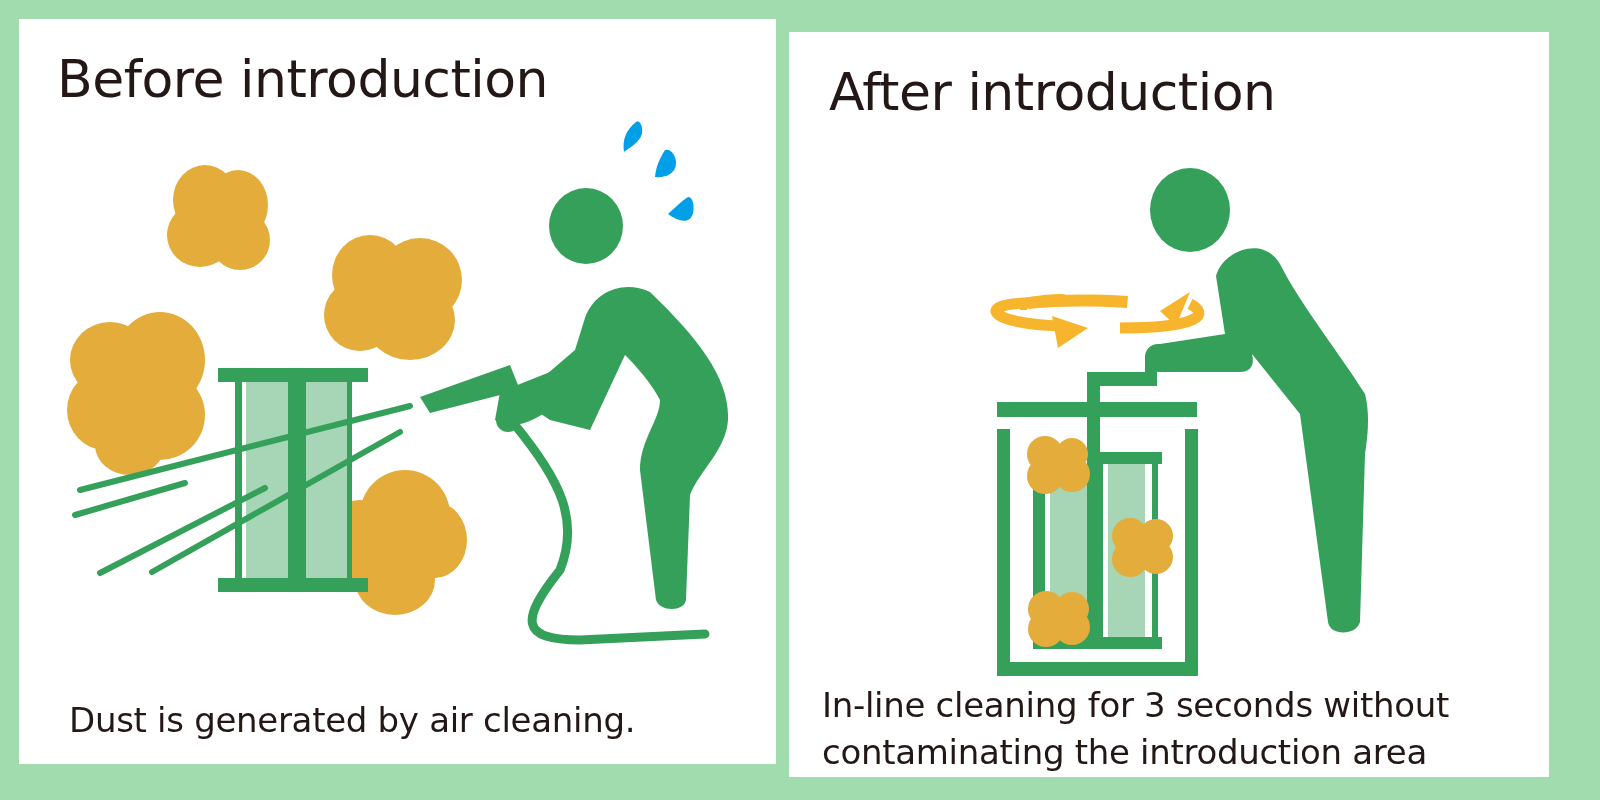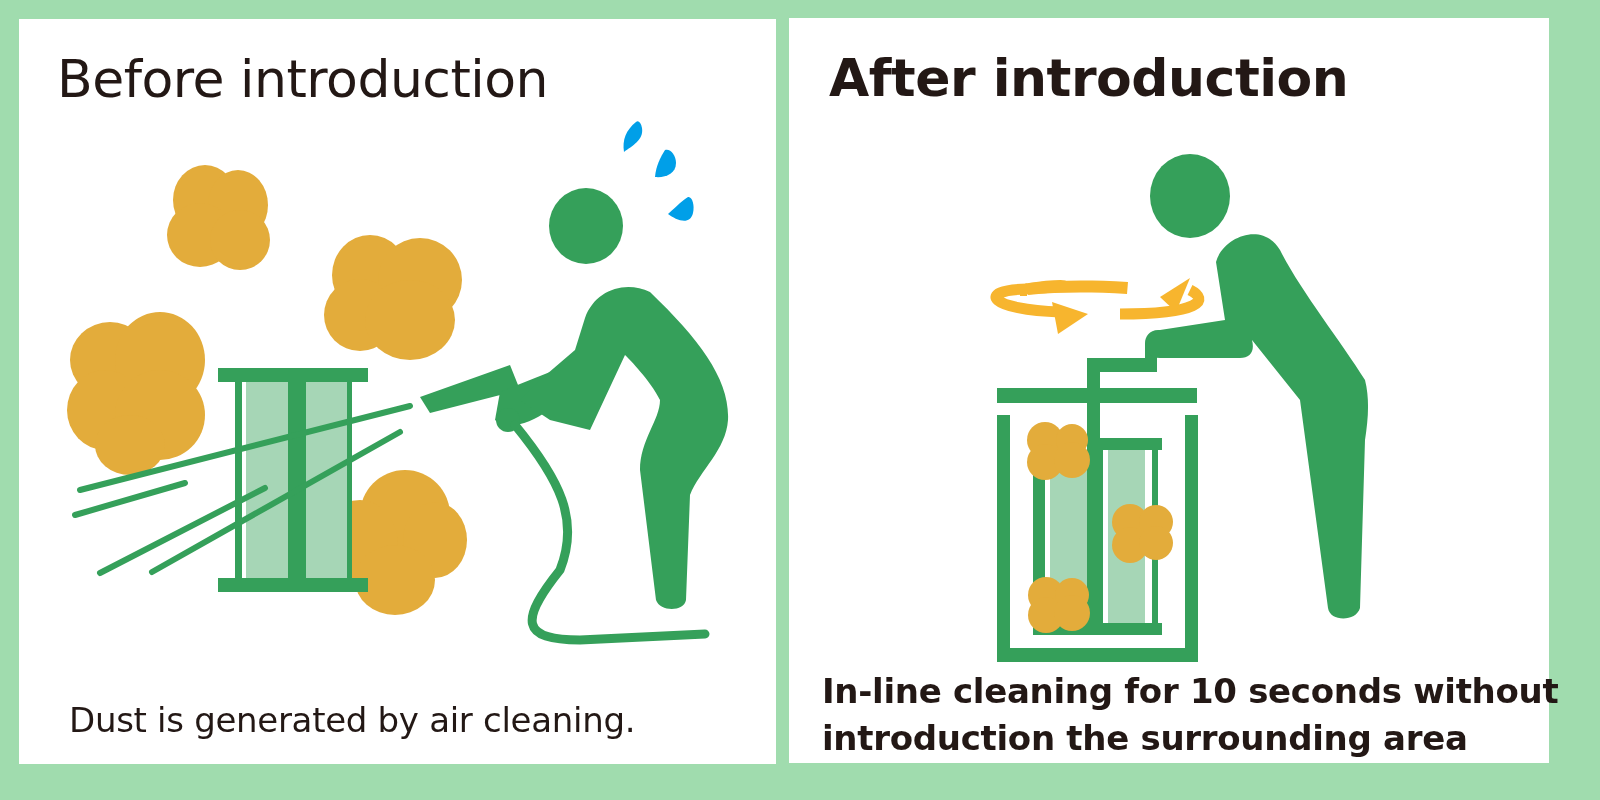--- a/index.html
+++ b/index.html
@@ -1,19 +1,19 @@
 <!DOCTYPE html>
 <html><head>
 <meta charset="utf-8">
 <style>
   html, body { margin:0; padding:0; }
   body { width:1600px; height:800px; background:#a0dcae; position:relative; overflow:hidden; font-family:"DejaVu Sans", sans-serif; }
   .panel { position:absolute; background:#ffffff; }
   #panel-before { left:19px; top:19px; width:757px; height:745px; }
-  #panel-after { left:789px; top:18px; width:760px; height:745px;font-weight:bold; }
+  #panel-after { left:789px; top:32px; width:760px; height:745px; }
   .title { position:absolute; font-size:52px; color:#231815; letter-spacing:-0.5px; white-space:nowrap; }
   .caption { position:absolute; font-size:34px; color:#231815; letter-spacing:-0.3px; line-height:46px; white-space:nowrap; }
   svg { position:absolute; left:0; top:0; }
 </style>
 </head>
 <body>
 
 <div id="panel-before" class="panel">
   <div class="title" style="left:38px; top:30px;">Before introduction</div>
 
@@ -141,15 +141,15 @@
       <circle cx="1046" cy="615" r="18"></circle>
         <circle cx="1072" cy="613" r="18"></circle>
     </g>
 
     <g fill="#35a05a">
       <ellipse cx="1190" cy="196" rx="40" ry="42"></ellipse>
       <path d="M1216 262 C 1222 238, 1262 220, 1280 250 C 1300 290, 1340 340, 1365 380 C 1370 400, 1368 420, 1365 440 L 1360 608 C 1356 622, 1330 622, 1328 608 L 1300 400 L 1252 340 C 1255 352, 1250 358, 1240 358 L 1160 358 C 1140 358, 1140 328, 1160 330 L 1225 320 Z"></path>
     </g>
   </svg>
 
-  <div class="caption" style="left:33px; top:650px;">In-line cleaning for 10 seconds without</div>
-  <div class="caption" style="left:33px; top:697px;">introduction the surrounding area</div>
+  <div class="caption" style="left:33px; top:650px;">In-line cleaning for 3 seconds without</div>
+  <div class="caption" style="left:33px; top:697px;">contaminating the introduction area</div>
 </div>
 
 </body></html>

